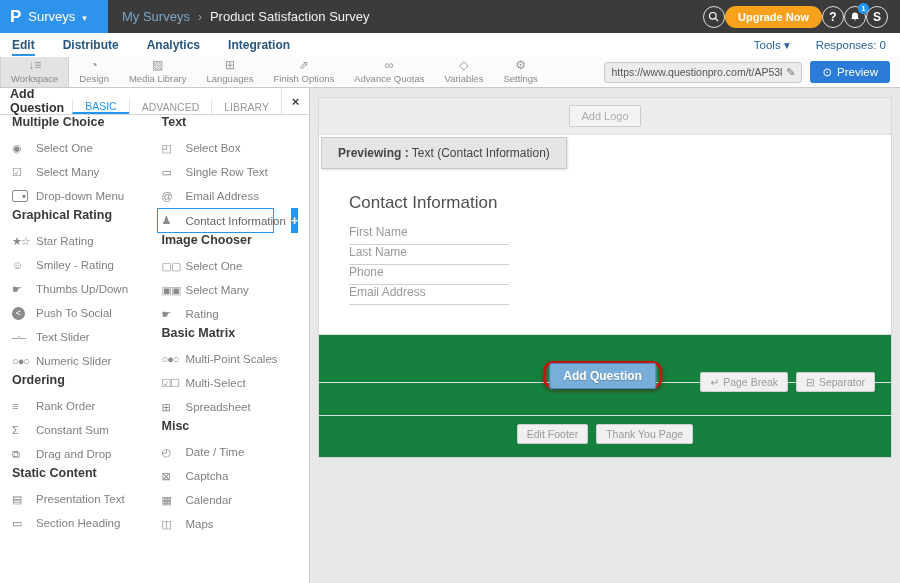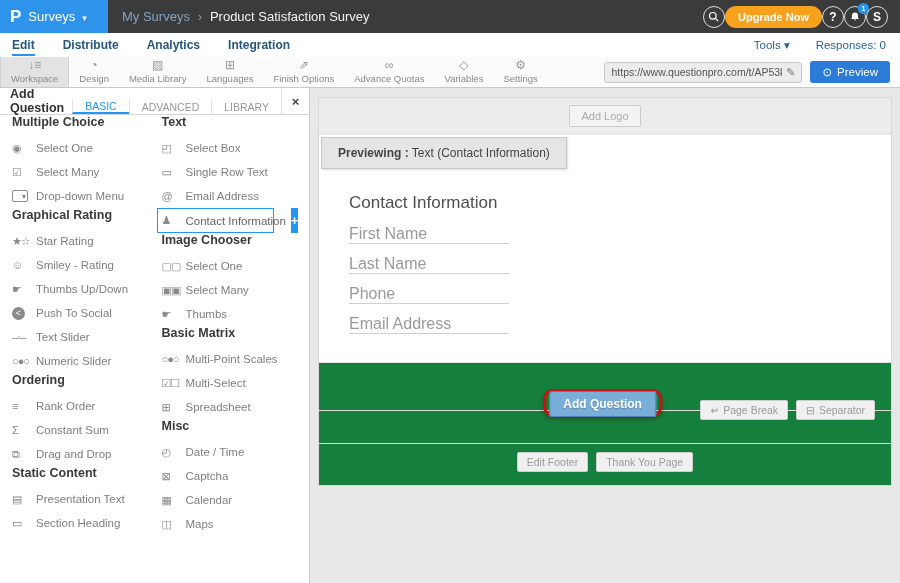--- a/index.html
+++ b/index.html
@@ -66,21 +66,21 @@
   
   .main { flex:1; background:#e8e8e8; padding:9px 8px; }
   .canvas-wrap { border:1px solid #d9d9d9; background:#15803d; }
   .logo-strip { height:36px; background:#ececec; display:flex; align-items:center; justify-content:center; }
   .add-logo { padding:4px 11px; background:#f3f3f3; border:1px solid #ccc; border-radius:2px; color:#ababab; font-size:11px; cursor:pointer; }
   .card { background:#fff; min-height:201px; border:1px solid #e2e2e2; border-left:none; border-right:none; }
   .prev-tab { display:inline-block; background:#e5e5e5; border:1px solid #c6c6c6; padding:8px 16px; font-size:12px; color:#454545; position:relative; top:2px; left:2px; box-shadow:1px 1px 2px rgba(0,0,0,0.12); cursor:pointer; }
   .prev-bold { font-weight:bold; }
   .form { padding:26px 0 28px 30px; width:220px; cursor:pointer; }
   .form-title { font-size:17px; color:#4f4f4f; margin-bottom:12px; }
-  .ffield { width:160px; margin-top:11px; border-bottom:1px solid #d0d0d0; font-size:16px; color:#9a9a9a; }
+  .ffield { width:160px; border-bottom:1px solid #d0d0d0; padding-bottom:5px; font-size:12px; color:#9a9a9a; }
 
   .breaks { position:relative; height:122px; }
   .hline1 { position:absolute; top:47px; left:0; right:0; border-top:1px solid #dedede; }
   .hline2 { position:absolute; top:80px; left:0; right:0; border-top:1px solid #dedede; }
   .annot { position:absolute; top:26px; left:50%; transform:translateX(-52%); border:3px solid #cc1111; border-radius:10px; padding:2px 3px; box-shadow:0 2px 4px rgba(90,0,0,0.45); }
   .addq-btn { background:#79aed8; border:1px solid #4a86bd; border-radius:3px; color:#fff; font-weight:bold; font-size:12px; padding:5px 13px; cursor:pointer; text-shadow:0 1px 1px rgba(0,0,0,0.25); }
   .right-btns { position:absolute; right:16px; top:37px; display:flex; gap:8px; }
   .sml-btn { background:#f0f0f0; border:1px solid #cfcfcf; border-radius:2px; color:#9a9a9a; font-size:10.5px; padding:3px 9px; display:flex; align-items:center; gap:4px; cursor:pointer; white-space:nowrap; }
   .footer-btns { position:absolute; top:89px; left:0; right:0; display:flex; justify-content:center; gap:8px; }
 </style>
@@ -293,21 +293,21 @@
             <div class="pitem">
               <div class="picon">▢▢</div>
               <div class="plabel">Select One</div>
             </div>
             <div class="pitem">
               <div class="picon">▣▣</div>
               <div class="plabel">Select Many</div>
             </div>
             <div class="pitem">
               <div class="picon">☛</div>
-              <div class="plabel">Thumbs</div>
+              <div class="plabel">Rating</div>
             </div>
           </div>
           <div class="pgroup">
             <div class="ptitle">Basic Matrix</div>
             <div class="pitem">
               <div class="picon">○●○</div>
               <div class="plabel">Multi-Point Scales</div>
             </div>
             <div class="pitem">
               <div class="picon">☑☐</div>

